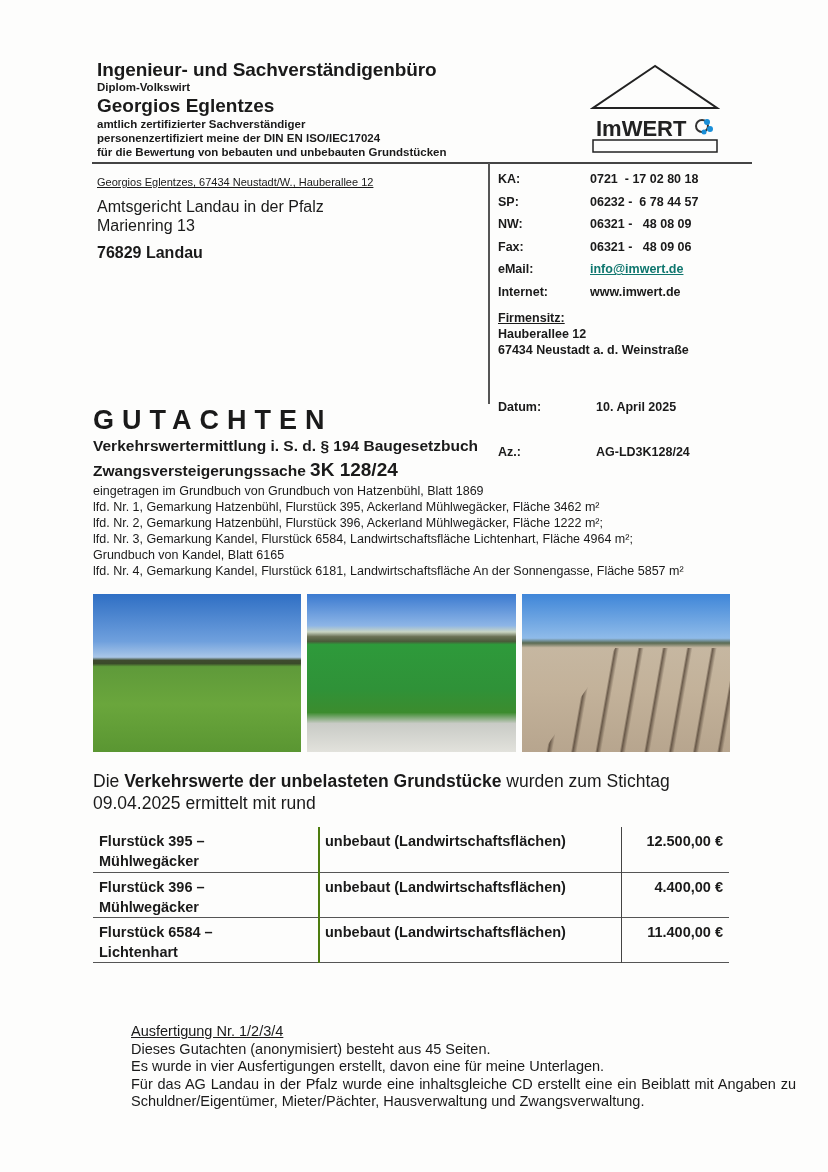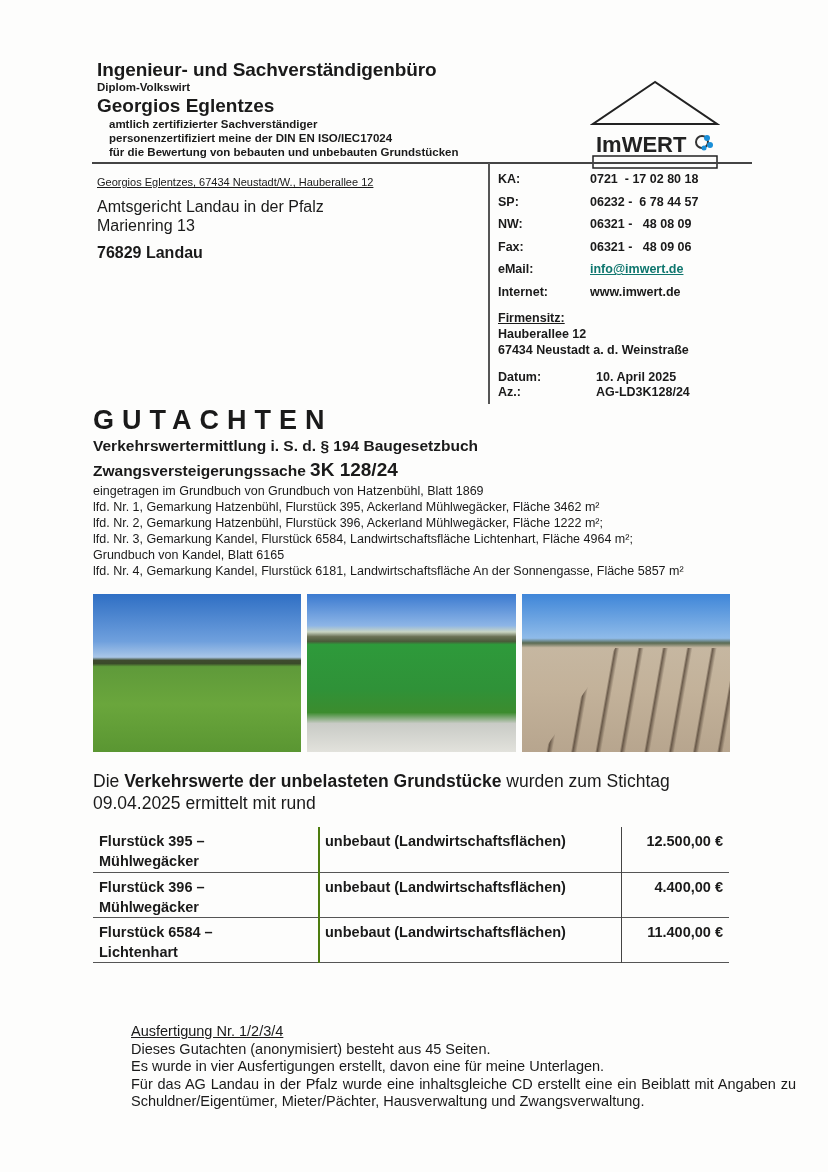--- a/index.html
+++ b/index.html
@@ -4,42 +4,42 @@
 <style>
   * { box-sizing: border-box; margin: 0; padding: 0; }
   html, body { width: 828px; height: 1172px; background: #fdfdfc; }
   body { position: relative; font-family: "Liberation Sans", sans-serif; color: #1a1a1a; overflow: hidden; }
   .abs { position: absolute; }
 
   
   .firm-title { left: 97px; top: 59px; font-size: 19px; font-weight: bold; letter-spacing: -0.1px; }
   .firm-sub { left: 97px; top: 81px; font-size: 11.5px; font-weight: bold; }
   .firm-name { left: 97px; top: 95px; font-size: 19px; font-weight: bold; }
-  .firm-line { font-size: 11.5px; font-weight: bold; left: 97px; white-space: nowrap; margin-left: 12px; }
-
-  
-  .logo { left: 590px; top: 80px; width: 130px; height: 92px; }
+  .firm-line { font-size: 11.5px; font-weight: bold; left: 97px; white-space: nowrap; }
+
+  
+  .logo { left: 590px; top: 64px; width: 130px; height: 92px; }
 
   
   .hr-top { left: 92px; top: 162px; width: 660px; height: 1.5px; background: #444; }
   .vr { left: 488px; top: 163px; width: 1.5px; height: 241px; background: #555; }
 
   .sender { left: 97px; top: 176px; font-size: 11px; text-decoration: underline; white-space: nowrap; }
   .addr { left: 97px; font-size: 16px; white-space: nowrap; }
   .addr.bold { font-weight: bold; }
 
   .contact { left: 498px; top: 168px; font-size: 12.5px; font-weight: bold; }
   .contact .row { display: flex; height: 22.5px; align-items: center; }
   .contact .lbl { width: 92px; }
   .contact a { color: #0f766e; text-decoration: underline; }
 
   .seat { left: 498px; top: 310px; font-size: 12.5px; font-weight: bold; line-height: 16px; }
   .seat .ttl { text-decoration: underline; }
   .dates { left: 498px; top: 370px; font-size: 12.5px; font-weight: bold; line-height: 15px; }
-  .dates .row { display: flex; }
+  .dates .row { display: flex; margin-top: 30px; }
   .dates .lbl { width: 98px; }
 
   
   .gutachten { left: 93px; top: 405px; font-size: 27px; font-weight: bold; letter-spacing: 8px; }
   .subtitle { left: 93px; top: 437px; font-size: 15.5px; font-weight: bold; white-space: nowrap; }
   .case { left: 93px; top: 459px; font-size: 15.5px; font-weight: bold; white-space: nowrap; }
   .case .num { font-size: 19px; }
   .reg { left: 93px; font-size: 12.5px; white-space: nowrap; line-height: 16px; }
 
   

